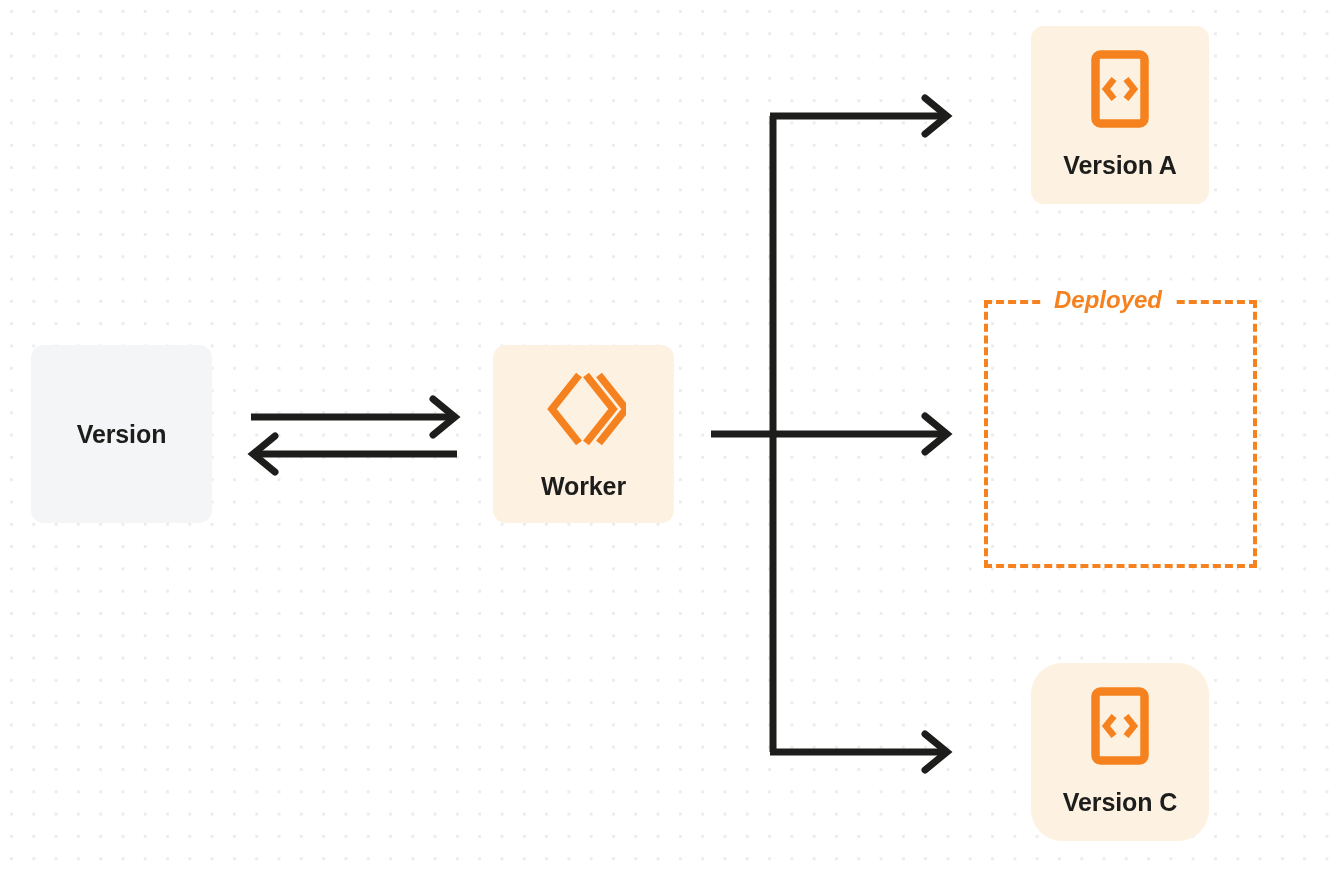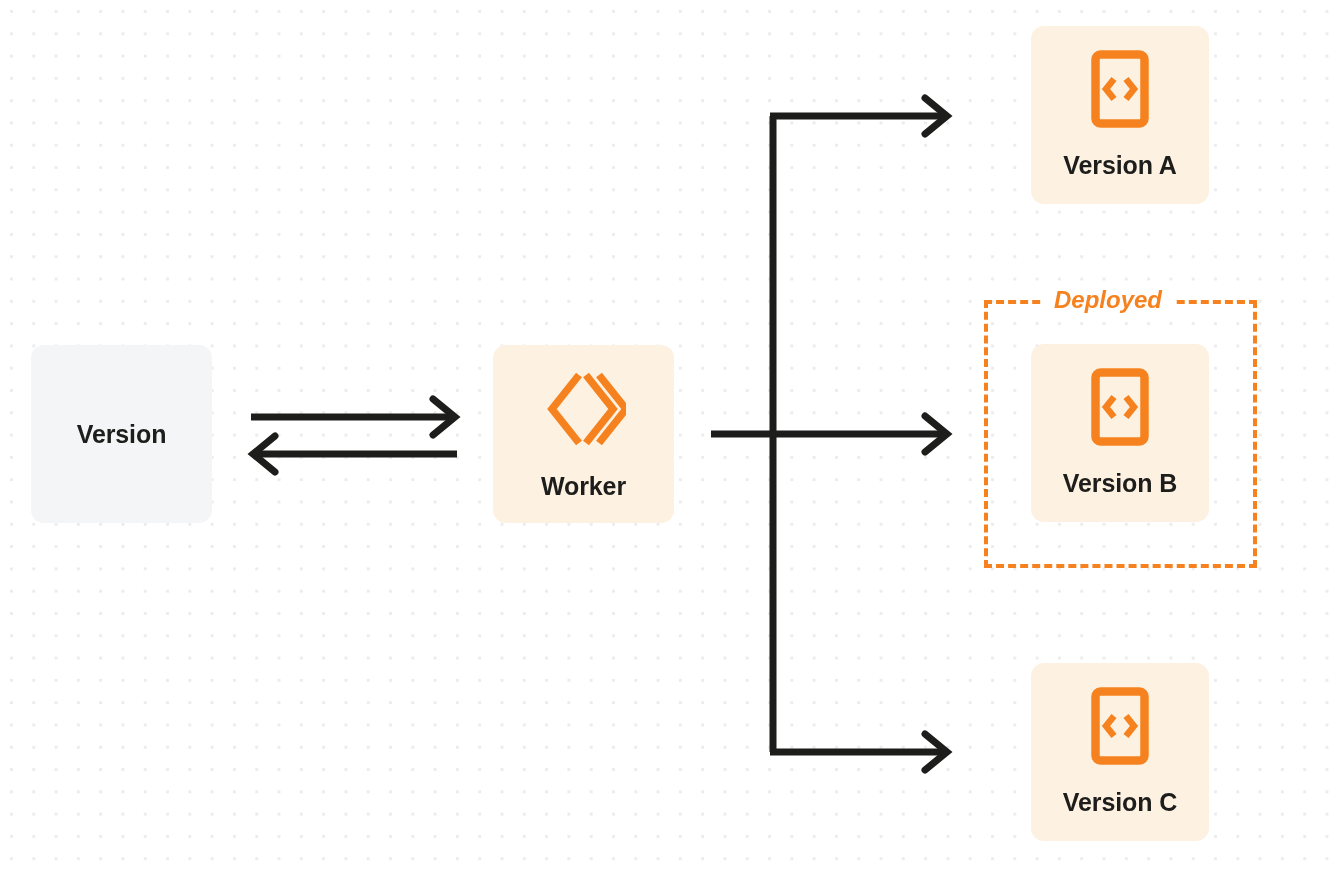--- a/index.html
+++ b/index.html
@@ -82,21 +82,21 @@
   
   .version-box {
     left: 1031px;
     width: 178px;
     height: 178px;
     background: #fdf1e2;
     border-radius: 13px;
   }
   .version-a { top: 26px; }
   .version-b { top: 344px; }
-  .version-c { top: 663px; }
+  .version-c { top: 663px; border-radius: 31px; }
   .version-box .node-label {
     font-size: 25px;
     margin-top: 19px;
     text-align: right;
   }
 
   
   .deployed-frame {
     position: absolute;
     left: 984px;
@@ -200,30 +200,20 @@
     <span class="icon">
       <svg width="58" height="78" viewBox="0 0 58 78">
         <rect x="4.5" y="4.5" width="49" height="69" rx="5" ry="5" fill="none" stroke="#f6821f" stroke-width="8.5"></rect>
         <polyline points="23,29 15,39 23,49" fill="none" stroke="#f6821f" stroke-width="6.5" stroke-linecap="butt" stroke-linejoin="miter"></polyline>
         <polyline points="35,29 43,39 35,49" fill="none" stroke="#f6821f" stroke-width="6.5" stroke-linecap="butt" stroke-linejoin="miter"></polyline>
       </svg>
     </span>
     <span class="node-label">Version A</span>
   </div>
 
-  <div class="node version-box version-b">
-    <span class="icon">
-      <svg width="58" height="78" viewBox="0 0 58 78">
-        <rect x="4.5" y="4.5" width="49" height="69" rx="5" ry="5" fill="none" stroke="#f6821f" stroke-width="8.5"></rect>
-        <polyline points="23,29 15,39 23,49" fill="none" stroke="#f6821f" stroke-width="6.5" stroke-linecap="butt" stroke-linejoin="miter"></polyline>
-        <polyline points="35,29 43,39 35,49" fill="none" stroke="#f6821f" stroke-width="6.5" stroke-linecap="butt" stroke-linejoin="miter"></polyline>
-      </svg>
-    </span>
-    <span class="node-label">Version B</span>
-  </div>
 
   <div class="node version-box version-c">
     <span class="icon">
       <svg width="58" height="78" viewBox="0 0 58 78">
         <rect x="4.5" y="4.5" width="49" height="69" rx="5" ry="5" fill="none" stroke="#f6821f" stroke-width="8.5"></rect>
         <polyline points="23,29 15,39 23,49" fill="none" stroke="#f6821f" stroke-width="6.5" stroke-linecap="butt" stroke-linejoin="miter"></polyline>
         <polyline points="35,29 43,39 35,49" fill="none" stroke="#f6821f" stroke-width="6.5" stroke-linecap="butt" stroke-linejoin="miter"></polyline>
       </svg>
     </span>
     <span class="node-label">Version C</span>

